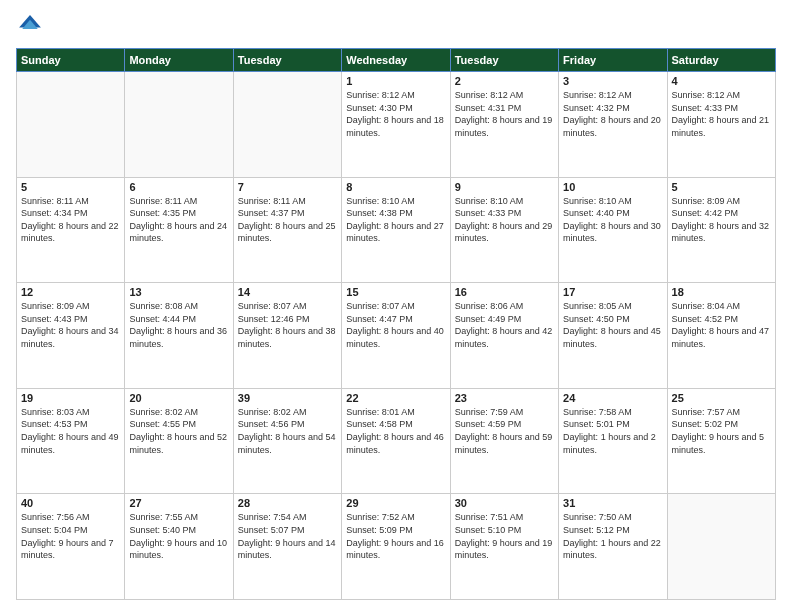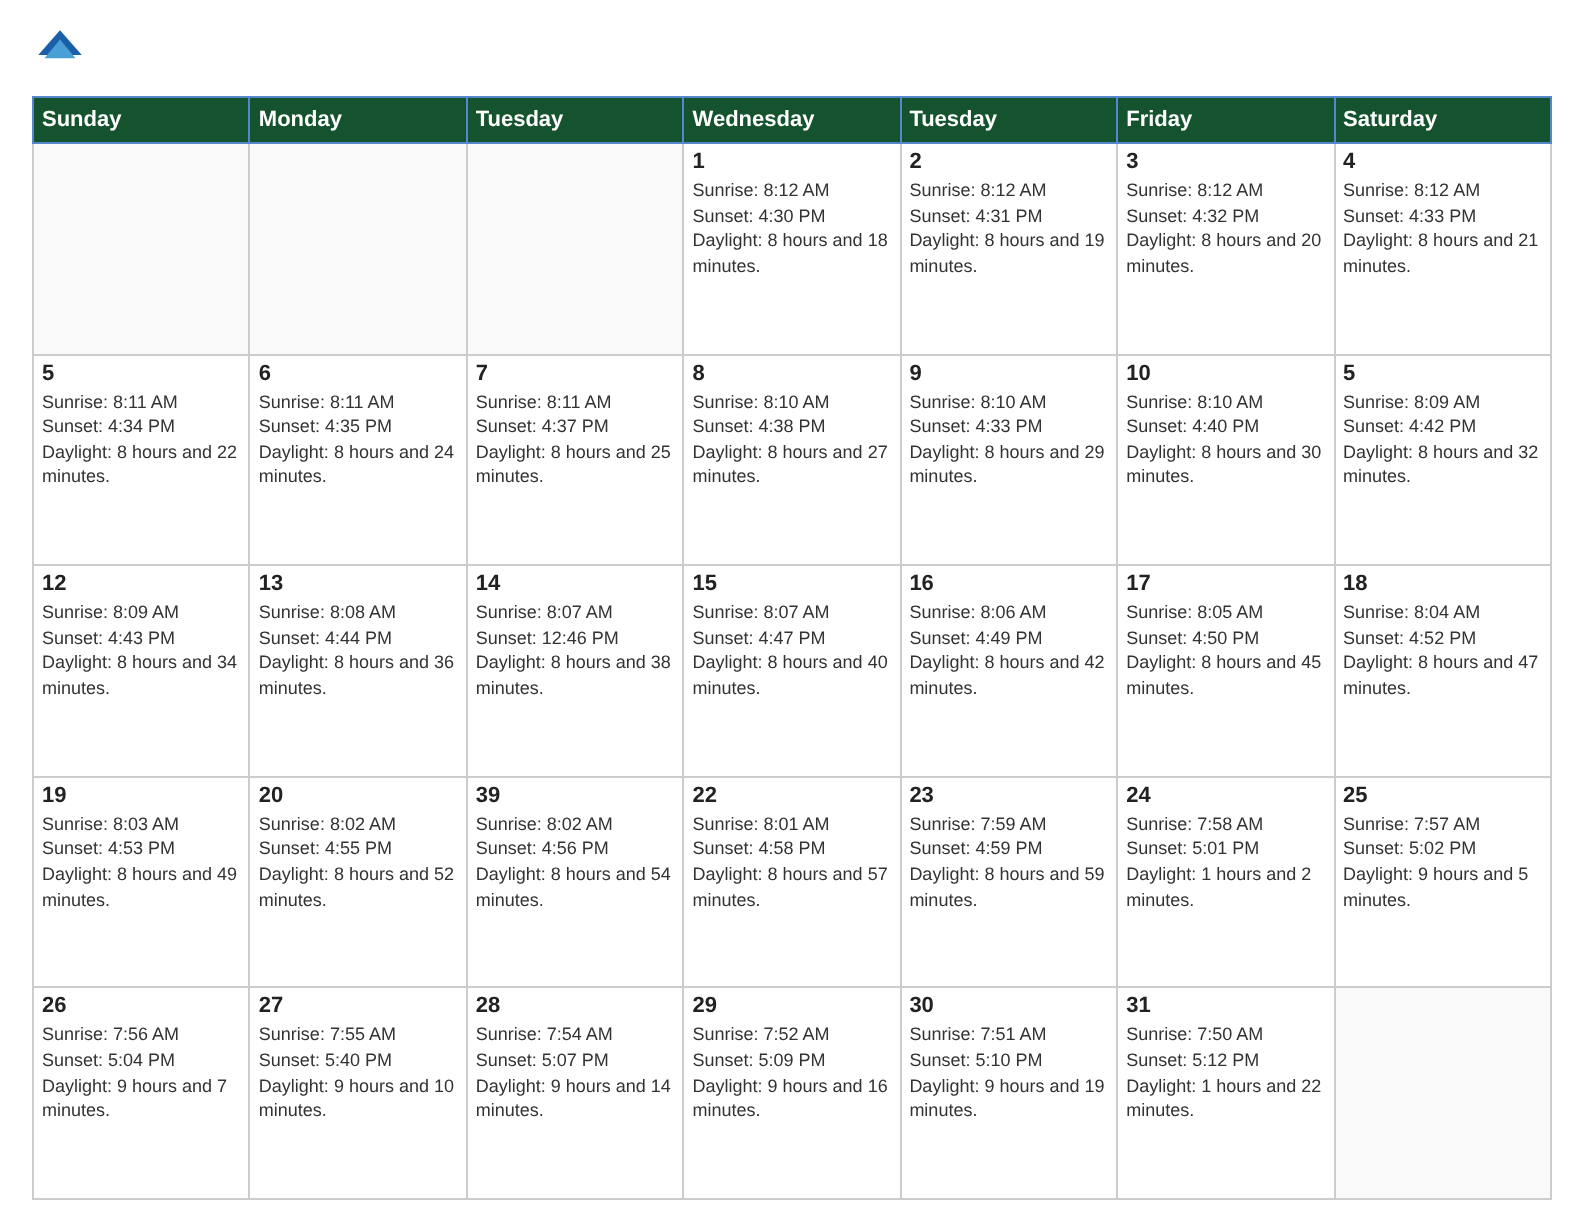--- a/index.html
+++ b/index.html
@@ -266,21 +266,21 @@
           <td>
             <div class="day-num">39</div>
             <div class="cell-text">Sunrise: 8:02 AM</div>
             <div class="cell-text">Sunset: 4:56 PM</div>
             <div class="cell-text">Daylight: 8 hours and 54 minutes.</div>
           </td>
           <td>
             <div class="day-num">22</div>
             <div class="cell-text">Sunrise: 8:01 AM</div>
             <div class="cell-text">Sunset: 4:58 PM</div>
-            <div class="cell-text">Daylight: 8 hours and 57 minutes.</div>
+            <div class="cell-text">Daylight: 8 hours and 46 minutes.</div>
           </td>
           <td>
             <div class="day-num">23</div>
             <div class="cell-text">Sunrise: 7:59 AM</div>
             <div class="cell-text">Sunset: 4:59 PM</div>
             <div class="cell-text">Daylight: 8 hours and 59 minutes.</div>
           </td>
           <td>
             <div class="day-num">24</div>
             <div class="cell-text">Sunrise: 7:58 AM</div>
@@ -289,21 +289,21 @@
           </td>
           <td>
             <div class="day-num">25</div>
             <div class="cell-text">Sunrise: 7:57 AM</div>
             <div class="cell-text">Sunset: 5:02 PM</div>
             <div class="cell-text">Daylight: 9 hours and 5 minutes.</div>
           </td>
         </tr>
         <tr>
           <td>
-            <div class="day-num">26</div>
+            <div class="day-num">40</div>
             <div class="cell-text">Sunrise: 7:56 AM</div>
             <div class="cell-text">Sunset: 5:04 PM</div>
             <div class="cell-text">Daylight: 9 hours and 7 minutes.</div>
           </td>
           <td>
             <div class="day-num">27</div>
             <div class="cell-text">Sunrise: 7:55 AM</div>
             <div class="cell-text">Sunset: 5:40 PM</div>
             <div class="cell-text">Daylight: 9 hours and 10 minutes.</div>
           </td>

